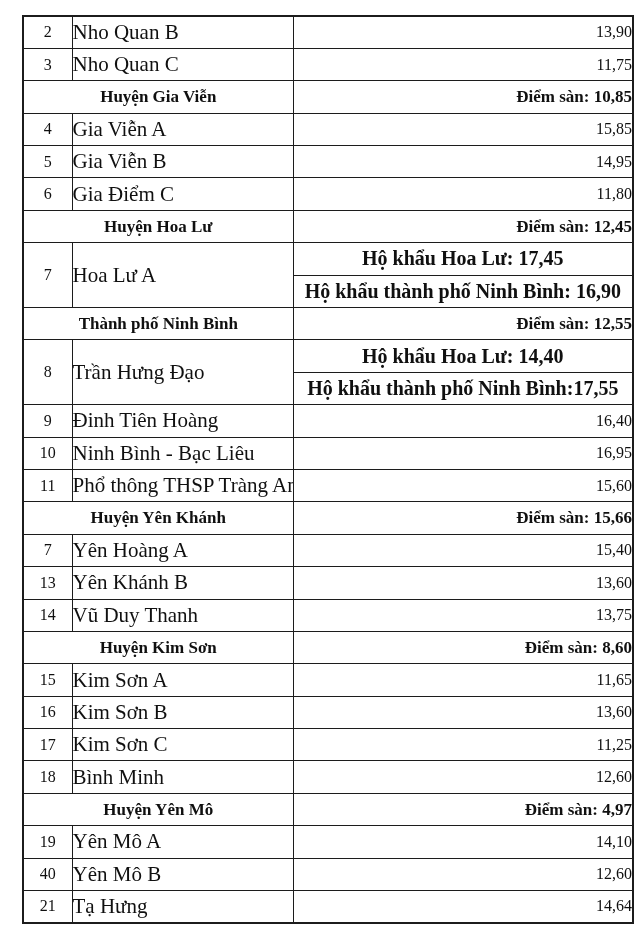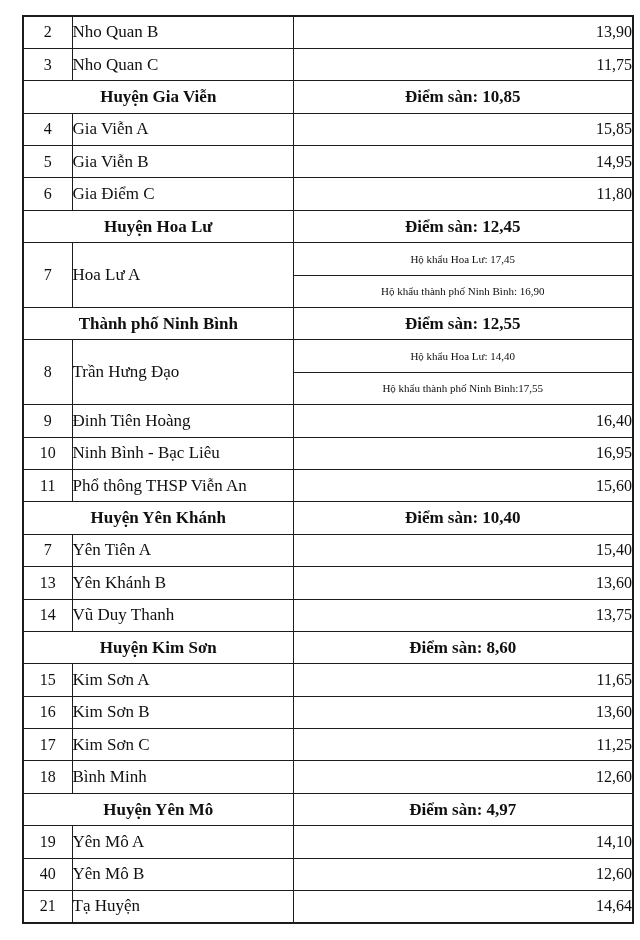--- a/index.html
+++ b/index.html
@@ -33,37 +33,38 @@
     white-space: nowrap;
   }
   tr.row-unit { height: 32.4px; }
   .c-no {
     text-align: center;
     font-size: 16px;
   }
   .c-name {
     text-align: left;
     padding-left: 9px;
-    font-size: 17px;
+    font-size: 21px;
   }
   .c-score {
     text-align: right;
     font-size: 16px;
   }
   .c-sub {
     text-align: center;
-    font-size: 11px;
+    font-size: 20px;
+    font-weight: bold;
   }
   .c-district {
     text-align: center;
     font-weight: bold;
     font-size: 17px;
   }
   .c-floor {
-    text-align: center;
+    text-align: right;
     padding-left: 8px;
     font-weight: bold;
     font-size: 17px;
   }
 </style>
 </head>
 <body>
 
 <div class="page">
   <table class="score-table">
@@ -131,30 +132,30 @@
           <td class="c-name">Đinh Tiên Hoàng</td>
           <td class="c-score">16,40</td>
         </tr>
         <tr class="row-unit">
           <td class="c-no">10</td>
           <td class="c-name">Ninh Bình - Bạc Liêu</td>
           <td class="c-score">16,95</td>
         </tr>
         <tr class="row-unit">
           <td class="c-no">11</td>
-          <td class="c-name">Phổ thông THSP Viễn An</td>
+          <td class="c-name">Phổ thông THSP Tràng An</td>
           <td class="c-score">15,60</td>
         </tr>
         <tr class="row-unit">
           <td class="c-district" colspan="2">Huyện Yên Khánh</td>
-          <td class="c-floor">Điểm sàn: 10,40</td>
+          <td class="c-floor">Điểm sàn: 15,66</td>
         </tr>
         <tr class="row-unit">
           <td class="c-no">7</td>
-          <td class="c-name">Yên Tiên A</td>
+          <td class="c-name">Yên Hoàng A</td>
           <td class="c-score">15,40</td>
         </tr>
         <tr class="row-unit">
           <td class="c-no">13</td>
           <td class="c-name">Yên Khánh B</td>
           <td class="c-score">13,60</td>
         </tr>
         <tr class="row-unit">
           <td class="c-no">14</td>
           <td class="c-name">Vũ Duy Thanh</td>
@@ -193,18 +194,18 @@
           <td class="c-name">Yên Mô A</td>
           <td class="c-score">14,10</td>
         </tr>
         <tr class="row-unit">
           <td class="c-no">40</td>
           <td class="c-name">Yên Mô B</td>
           <td class="c-score">12,60</td>
         </tr>
         <tr class="row-unit">
           <td class="c-no">21</td>
-          <td class="c-name">Tạ Huyện</td>
+          <td class="c-name">Tạ Hưng</td>
           <td class="c-score">14,64</td>
         </tr>
       </tbody>
   </table>
 </div>
 
 </body></html>

